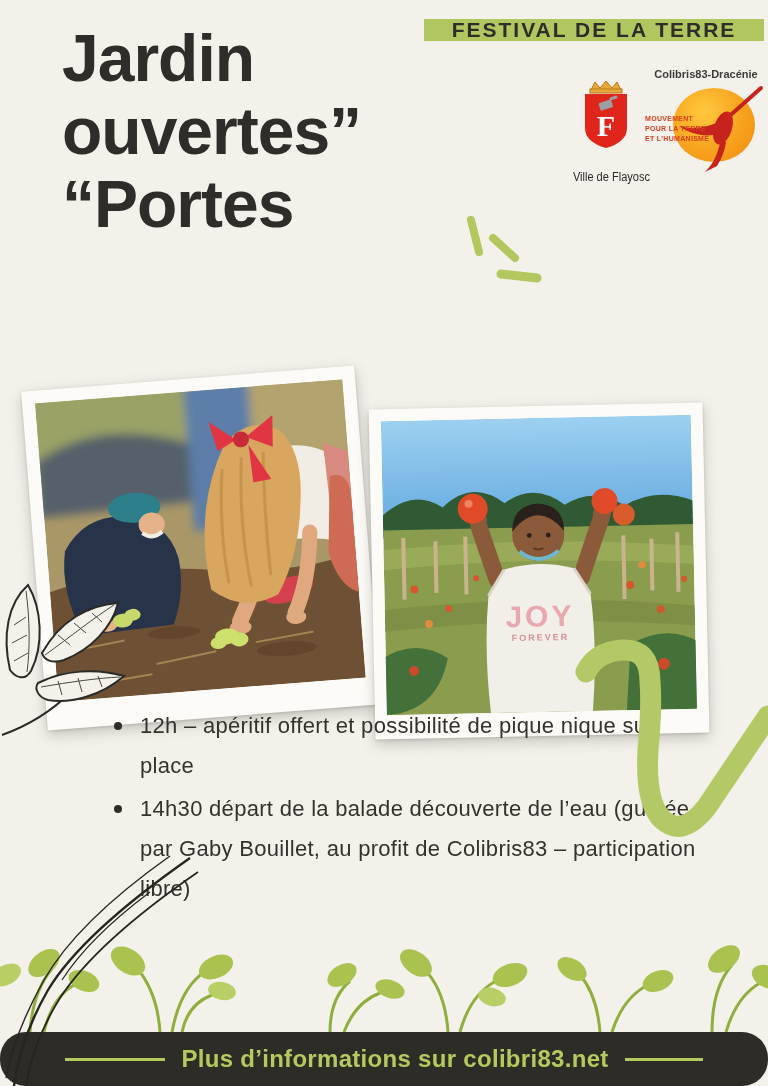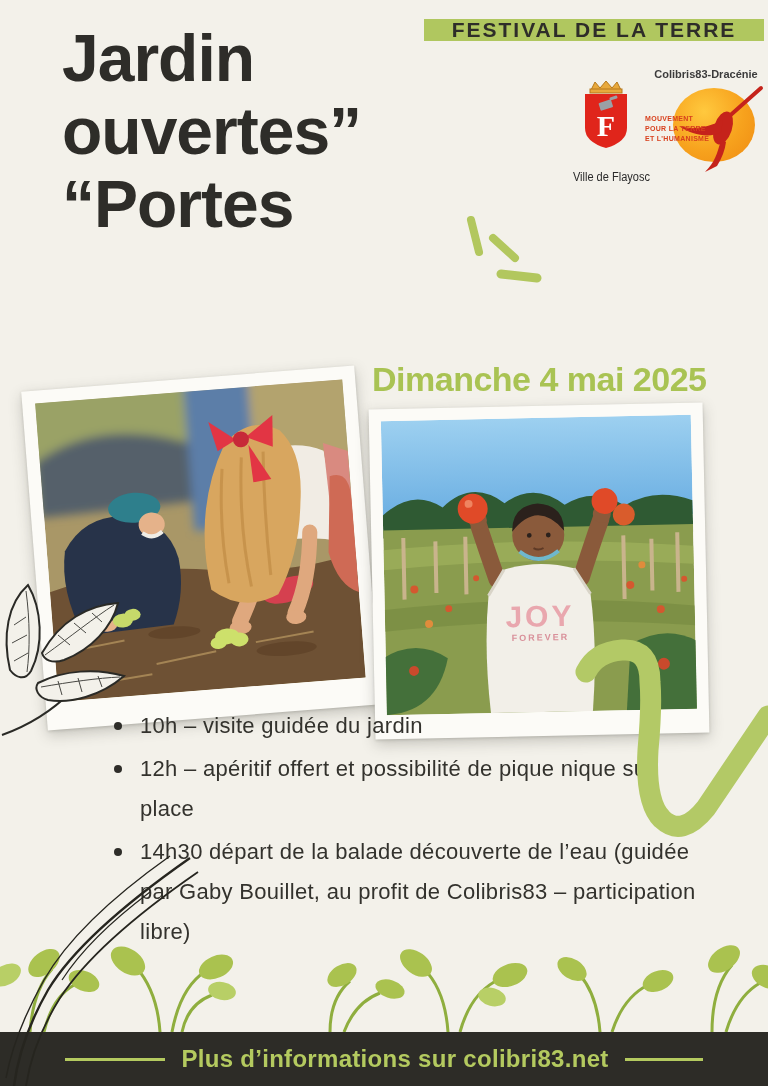--- a/index.html
+++ b/index.html
@@ -64,21 +64,21 @@
   }
   
   .dashes{ position:absolute; left:455px; top:210px; z-index:3; }
   .swoosh-green{ position:absolute; left:560px; top:620px; z-index:5; pointer-events:none;}
   .leaf-sketch{ position:absolute; left:0; top:575px; z-index:5; pointer-events:none;}
   .line-sketch{ position:absolute; left:0; top:850px; z-index:6; pointer-events:none;}
   .sprouts{ position:absolute; left:0; top:945px; z-index:2; }
   
   .footer{
     position:absolute; left:0; bottom:0; width:768px; height:54px; background:#2d2c27;
-    display:flex; align-items:center; justify-content:center; gap:16px; z-index:3;
+    display:flex; align-items:center; justify-content:center; gap:16px; z-index:3;border-radius:26px;
   }
   .footer .rule{ height:3px; background:#b4ca5f; }
   .footer .rule.left{ width:100px; }
   .footer .rule.right{ width:78px; }
   .footer span.text{ font-size:24px; font-weight:bold; color:#b4ca5f; letter-spacing:.3px; }
 </style>
 </head>
 <body>
 
 <div class="poster">
@@ -124,21 +124,20 @@
       </div>
     </div>
   </div>
 
   <svg class="dashes" width="110" height="90" viewBox="0 0 110 90">
     <path d="M16,10 L24,42" stroke="#b2c75e" stroke-width="8" stroke-linecap="round"></path>
     <path d="M38,28 L60,48" stroke="#b2c75e" stroke-width="8" stroke-linecap="round"></path>
     <path d="M46,64 L82,68" stroke="#b2c75e" stroke-width="9" stroke-linecap="round"></path>
   </svg>
 
-  <div class="date">Dimanche 4 mai 2025</div>
 
   <div class="polaroid photo-left">
     <svg viewBox="0 0 306 300" preserveAspectRatio="none">
       <defs>
           <filter id="blurA" x="-20%" y="-20%" width="140%" height="140%">
             <feGaussianBlur stdDeviation="5"></feGaussianBlur>
           </filter>
         </defs>
       <rect width="306" height="300" fill="#a99767"></rect>
       <g filter="url(#blurA)">
@@ -309,24 +308,20 @@
     <g fill="#b8cf66">
       <ellipse cx="222" cy="46" rx="14" ry="9" transform="rotate(10 222 46)"></ellipse>
       <ellipse cx="6" cy="30" rx="16" ry="10" transform="rotate(-28 6 30)"></ellipse>
       <ellipse cx="492" cy="52" rx="14" ry="9" transform="rotate(14 492 52)"></ellipse>
     </g>
   </svg>
 
   <ul class="schedule">
     <li>
       <span class="dot"></span>
-      <span>10h – visite guidée du jardin</span>
-    </li>
-    <li>
-      <span class="dot"></span>
       <span>12h – apéritif offert et possibilité de pique nique sur place</span>
     </li>
     <li>
       <span class="dot"></span>
       <span>14h30 départ de la balade découverte de l’eau (guidée par Gaby Bouillet, au profit de Colibris83 – participation libre)</span>
     </li>
   </ul>
 
   <div class="footer">
     <span class="rule left"></span>

